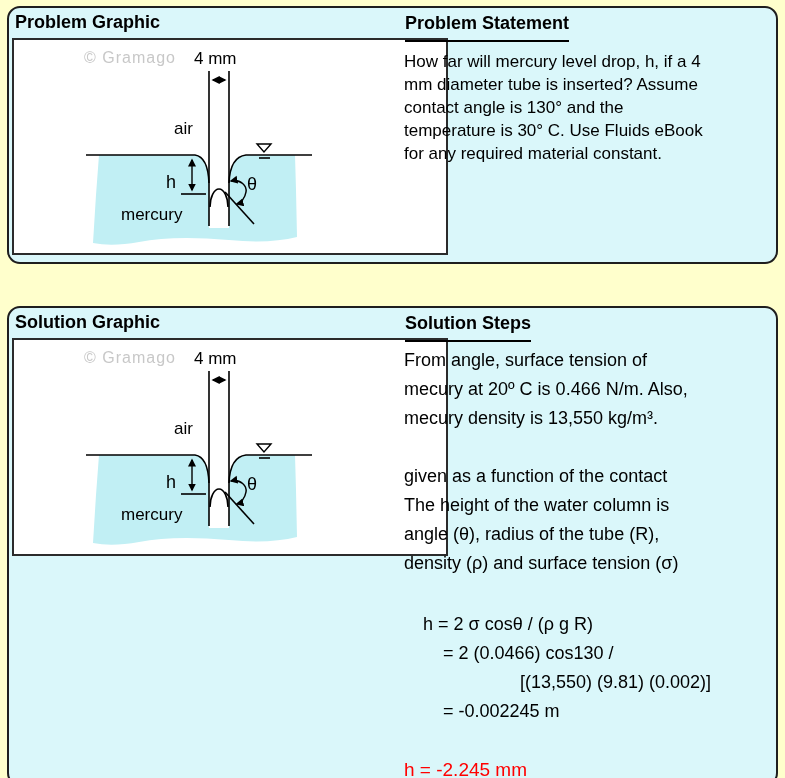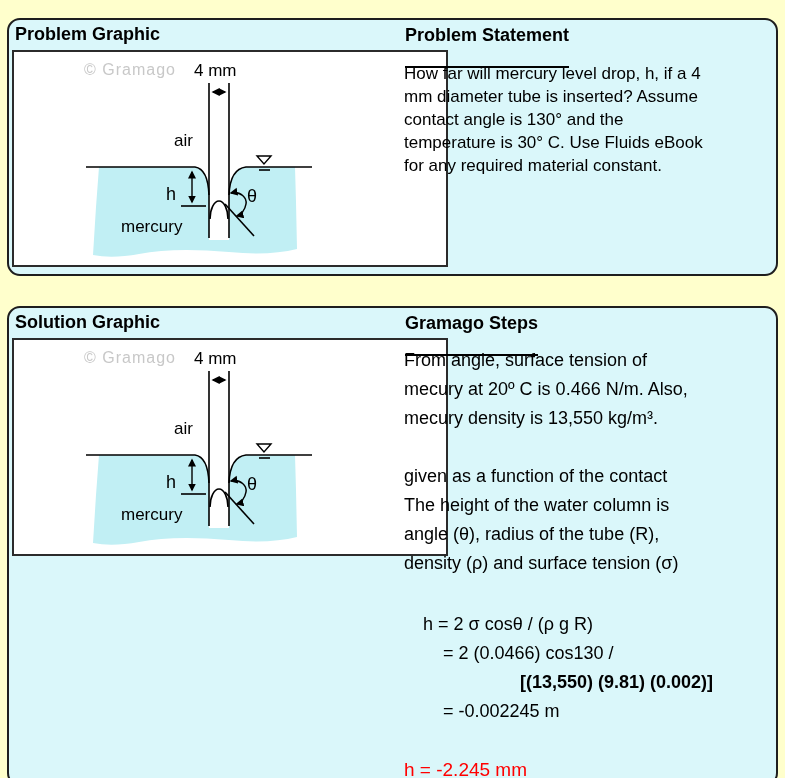--- a/index.html
+++ b/index.html
@@ -14,53 +14,53 @@
     font-family:"Liberation Sans","DejaVu Sans",sans-serif;
     color:var(--text);
     position:relative;
   }
   .panel{
     position:absolute;left:7px;width:771px;
     background:var(--panel_bg);
     border:2px solid var(--panel_border);
     border-radius:13px;
   }
-  .panel-problem{top:6px;height:258px;margin-top:12px;}
+  .panel-problem{top:6px;height:258px;}
   .panel-solution{top:306px;height:480px;}
   .panel-title{
     position:absolute;left:6px;top:4px;
     font-size:18px;font-weight:bold;
   }
   .diagram-box{
     position:absolute;left:3px;top:30px;
     width:436px;height:217px;
     background:#FFFFFF;border:2px solid var(--box_border);
   }
   .panel-solution .diagram-box{height:218px;}
   .diagram-box svg{position:absolute;left:0;top:0;}
   .stmt-title{
     position:absolute;left:396px;top:5px;
     font-size:18px;font-weight:bold;
     display:inline-block;
     border-bottom:2.5px solid #000;
-    padding-bottom:20px;
+    padding-bottom:6px;
   }
   .stmt-text{
     position:absolute;left:395px;top:42px;
     font-size:17px;line-height:23px;width:370px;
   }
   .steps-text{
     position:absolute;left:395px;top:38px;
     font-size:18px;line-height:29px;width:372px;
   }
   .line{min-height:1em;white-space:nowrap;}
   .spacer{height:29px;}
   .ind-1{padding-left:19px;margin-top:32px;}
   .ind-2{padding-left:39px;}
-  .ind-3{padding-left:116px;font-weight:bold;}
+  .ind-3{padding-left:116px;}
   .result{color:var(--accent_red);font-size:19px;}
   svg text{font-family:"Liberation Sans","DejaVu Sans",sans-serif;}
   .svg-watermark{fill:var(--watermark);font-size:16px;letter-spacing:1px;}
 </style>
 </head>
 <body>
 
 <section class="panel panel-problem">
   <div class="panel-title">Problem Graphic</div>
   <div class="diagram-box">
@@ -146,21 +146,21 @@
     <line x1="211" y1="152" x2="240" y2="184" stroke="#000" stroke-width="1.6"></line>
 
     <text class="svg-watermark" x="70" y="23">© Gramago</text>
     <text x="180" y="24" font-size="17">4 mm</text>
     <text x="160" y="94" font-size="17">air</text>
     <text x="152" y="148" font-size="18">h</text>
     <text x="233" y="150" font-size="18">θ</text>
     <text x="107" y="180" font-size="17">mercury</text>
   </svg>
 </div>
-  <div class="stmt-title">Gramago Steps</div>
+  <div class="stmt-title">Solution Steps</div>
   <div class="steps-text">
     <div class="line">From angle, surface tension of</div>
     <div class="line">mecury at 20º C is 0.466 N/m. Also,</div>
     <div class="line">mecury density is 13,550 kg/m³.</div>
     <div class="spacer"></div>
     <div class="line">given as a function of the contact</div>
     <div class="line">The height of the water column is</div>
     <div class="line">angle (θ), radius of the tube (R),</div>
     <div class="line">density (ρ) and surface tension (σ)</div>
     <div class="line ind-1">h = 2 σ cosθ / (ρ g R)</div>

